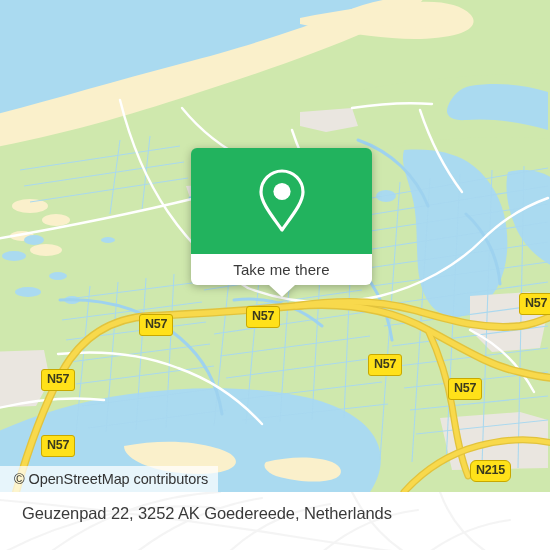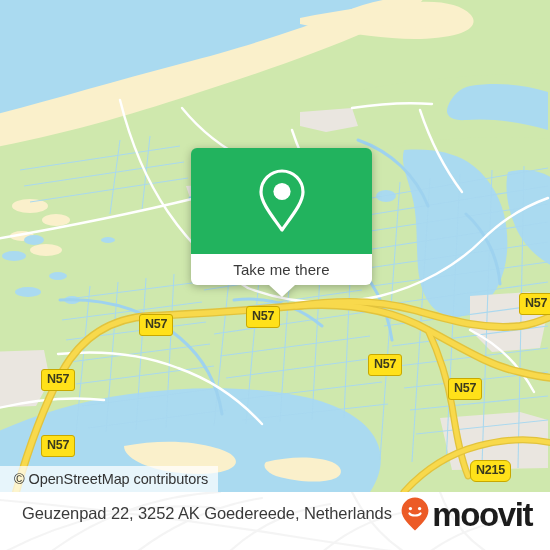--- a/index.html
+++ b/index.html
@@ -371,26 +371,16 @@
         <path d="M 210,572 C 240,536 280,512 330,504"></path>
         <path d="M 300,574 C 330,540 368,516 418,510"></path>
         <path d="M 400,578 C 430,546 466,526 510,520"></path>
         <path d="M 0,500 C 90,508 190,520 290,536 C 380,550 460,562 548,566"></path>
         <path d="M 440,492 C 450,520 470,544 500,560"></path>
         <path d="M 352,492 C 366,520 386,542 414,558"></path>
       </g>
     </svg>
     <div id="bottombar-inner">
       <div id="address-text">Geuzenpad 22, 3252 AK Goedereede, Netherlands</div>
-      <div id="moovit-logo">
-        <svg width="30" height="36" viewBox="0 0 30 36">
-          <path d="M 15,1.5 C 22.4,1.5 28.4,7.5 28.4,14.9 C 28.4,22.6 19.6,29.6 15,34.5
-                   C 10.4,29.6 1.6,22.6 1.6,14.9 C 1.6,7.5 7.6,1.5 15,1.5 Z" fill="#ec5b26"></path>
-          <circle cx="10.4" cy="12.6" r="1.7" fill="#ffffff"></circle>
-          <circle cx="19.6" cy="12.6" r="1.7" fill="#ffffff"></circle>
-          <path d="M 9.4,17.4 C 11.2,20.2 18.8,20.2 20.6,17.4" fill="none" stroke="#ffffff" stroke-width="2.1" stroke-linecap="round"></path>
-        </svg>
-        <span id="moovit-wordmark">moovit</span>
-      </div>
     </div>
   </div>
 
 </div>
 
 </body></html>

